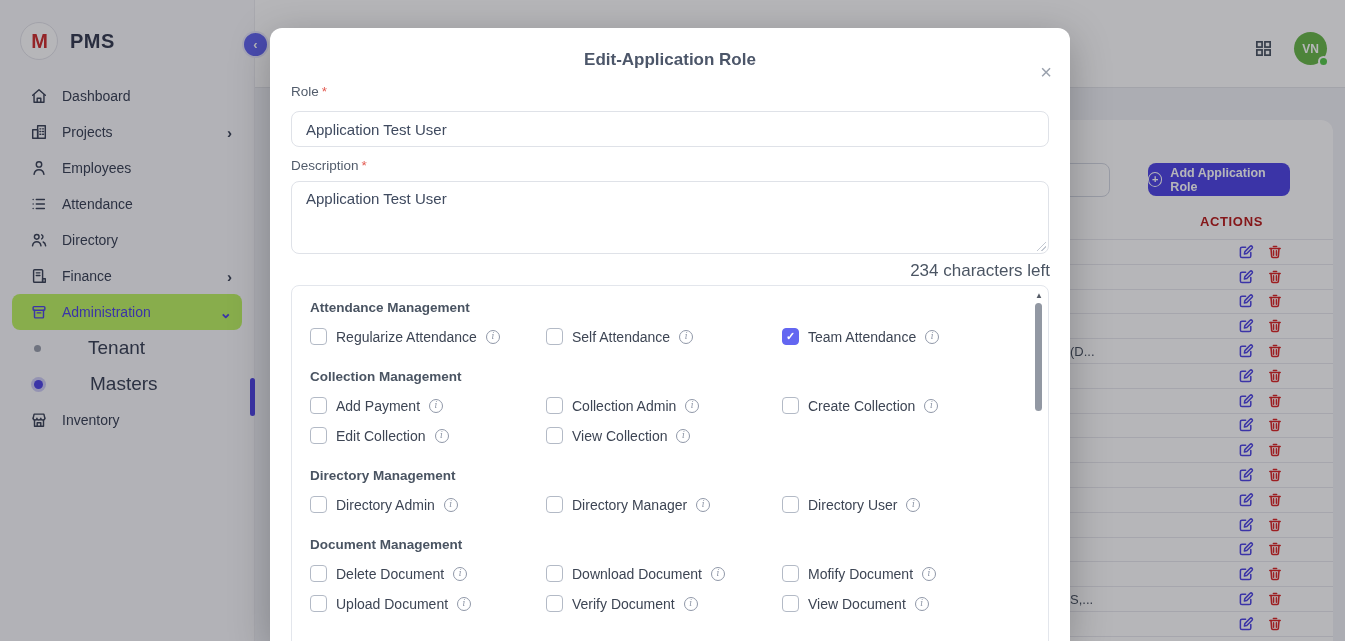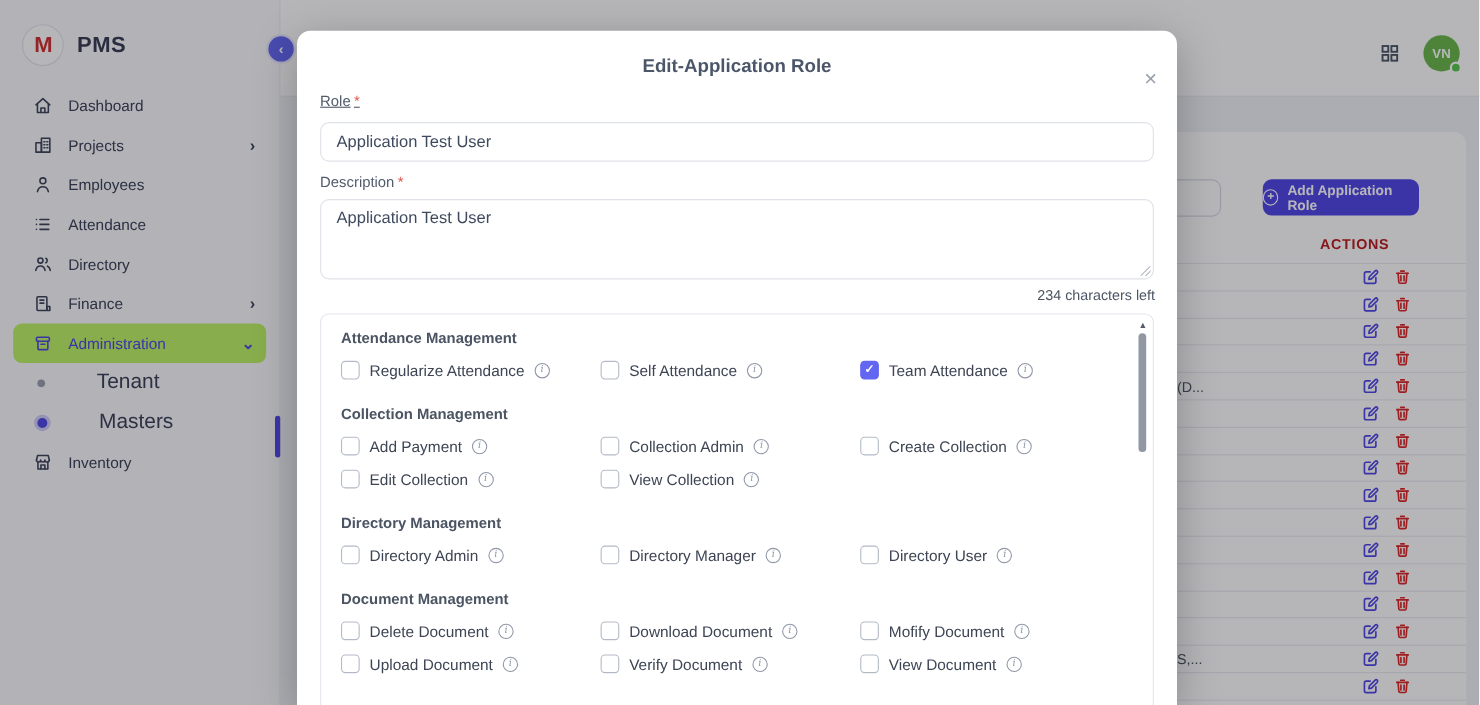--- a/index.html
+++ b/index.html
@@ -53,28 +53,28 @@
 
   
   .overlay { position:absolute; inset:0; background:rgba(13,13,23,.30); z-index:5; }
 
   
   .modal { position:absolute; left:270px; top:28px; width:800px; height:613px; background:#fff; border-radius:12px 12px 0 0; z-index:10; box-shadow:0 10px 40px rgba(0,0,0,.25); }
   .modal-close { position:absolute; top:34px; right:18px; font-size:20px; color:#9aa1ad; cursor:pointer; line-height:1; }
   .modal-title { position:absolute; top:22px; left:0; right:0; text-align:center; font-size:17px; font-weight:700; color:#4c5669; }
   .field-label { position:absolute; left:21px; font-size:13.5px; color:#525c6b; }
   .req { color:#e25950; margin-left:3px; }
-  .lbl-role { top:56px;text-decoration:underline; }
+  .lbl-role { top:56px; }
   .lbl-desc { top:130px; }
   .role-input { position:absolute; left:21px; top:83px; width:758px; height:36px; border:1px solid #dfe2e8; border-radius:8px; padding:0 14px; font-size:15px; color:#3f4a5f; font-family:"Liberation Sans",sans-serif; background:#fff; }
   .desc-wrap { position:absolute; left:21px; top:153px; width:758px; height:73px; }
   .desc-input { width:100%; height:100%; border:1px solid #dfe2e8; border-radius:8px; padding:8px 14px; font-size:15px; color:#3f4a5f; font-family:"Liberation Sans",sans-serif; resize:none; background:#fff; }
   .resize-grip { position:absolute; right:3px; bottom:3px; width:9px; height:9px; pointer-events:none;
      background:linear-gradient(135deg, transparent 0 45%, #c4c9d2 45% 55%, transparent 55% 70%, #c4c9d2 70% 80%, transparent 80%); }
-  .chars-left { position:absolute; right:20px; top:233px; font-size:13px; color:#4b5563; }
+  .chars-left { position:absolute; right:20px; top:233px; font-size:17px; color:#4b5563; }
 
   .perm-panel { position:absolute; left:21px; top:257px; width:758px; height:380px; border:1px solid #e3e6ec; border-radius:8px; padding:14px 30px 14px 18px; overflow:hidden; }
   .perm-section { margin-bottom:24px; }
   .perm-title { font-size:13.5px; font-weight:700; color:#4a5462; margin-bottom:13px; }
   .perm-grid { display:grid; grid-template-columns:1fr 1fr 1fr; row-gap:13px; }
   .perm-item { display:flex; align-items:center; gap:9px; height:17px; }
   .cbx { width:17px; height:17px; border:1.6px solid #b3bac6; border-radius:4px; background:#fff; cursor:pointer; flex:0 0 17px; display:flex; align-items:center; justify-content:center; }
   .cbx.checked { background:#6366f1; border-color:#6366f1; color:#fff; font-size:11px; font-weight:700; line-height:1; }
   .perm-label { font-size:14px; color:#3d4554; }
   .info-ic { width:14px; height:14px; border:1.2px solid #9098a8; border-radius:50%; color:#9098a8; font-size:9px; font-style:italic; font-family:"DejaVu Serif",serif; display:flex; align-items:center; justify-content:center; cursor:pointer; line-height:1; }

